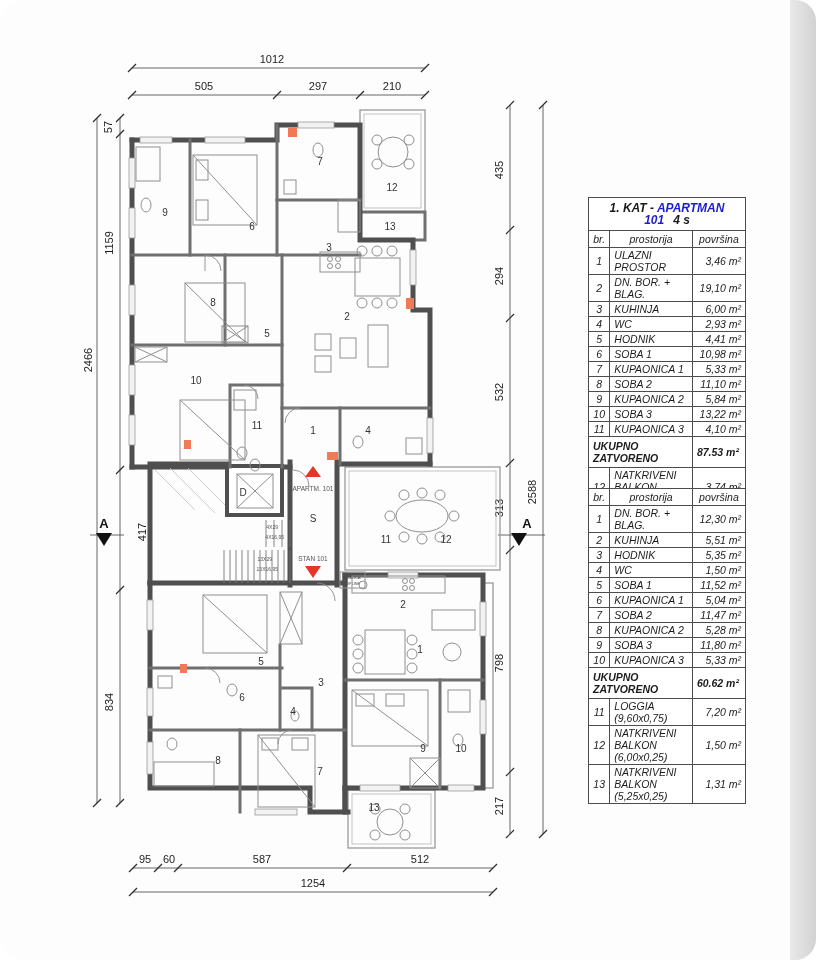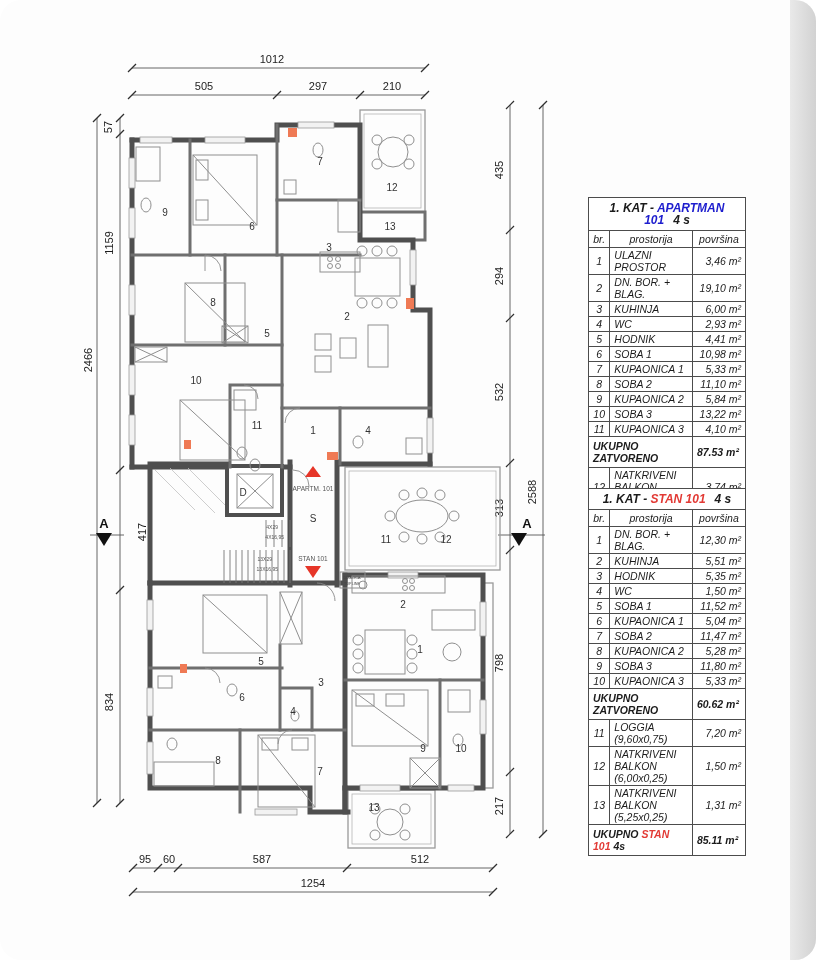--- a/index.html
+++ b/index.html
@@ -479,25 +479,20 @@
           <td class="brc">13</td>
           <td class="namec">LOGGIA (1,30x0,75)</td>
           <td class="areac">0,96 m²</td>
         </tr>
   </tbody>
 </table>
 
 <table class="area-table" style="top:488px;">
   <tbody>
     <tr>
-      <td class="title-cell" colspan="3">
-        <span>1. KAT - </span><span class="red">STAN 101</span><span class="tsfx">4 s</span>
-      </td>
-    </tr>
-    <tr>
       <td class="hdr">br.</td>
       <td class="hdr namec">prostorija</td>
       <td class="hdr">površina</td>
     </tr>
     <tr>
           <td class="brc">1</td>
           <td class="namec">DN. BOR. + BLAG.</td>
           <td class="areac">12,30 m²</td>
         </tr>
     <tr>
@@ -557,19 +552,15 @@
     <tr>
           <td class="brc">12</td>
           <td class="namec">NATKRIVENI BALKON (6,00x0,25)</td>
           <td class="areac">1,50 m²</td>
         </tr>
     <tr>
           <td class="brc">13</td>
           <td class="namec">NATKRIVENI BALKON (5,25x0,25)</td>
           <td class="areac">1,31 m²</td>
         </tr>
-    <tr>
-      <td class="totlbl" colspan="2"><span>UKUPNO </span><span class="red">STAN 101</span> <span>4s</span></td>
-      <td class="totval">85.11 m²</td>
-    </tr>
   </tbody>
 </table>
 </div>
 
 </body></html>

